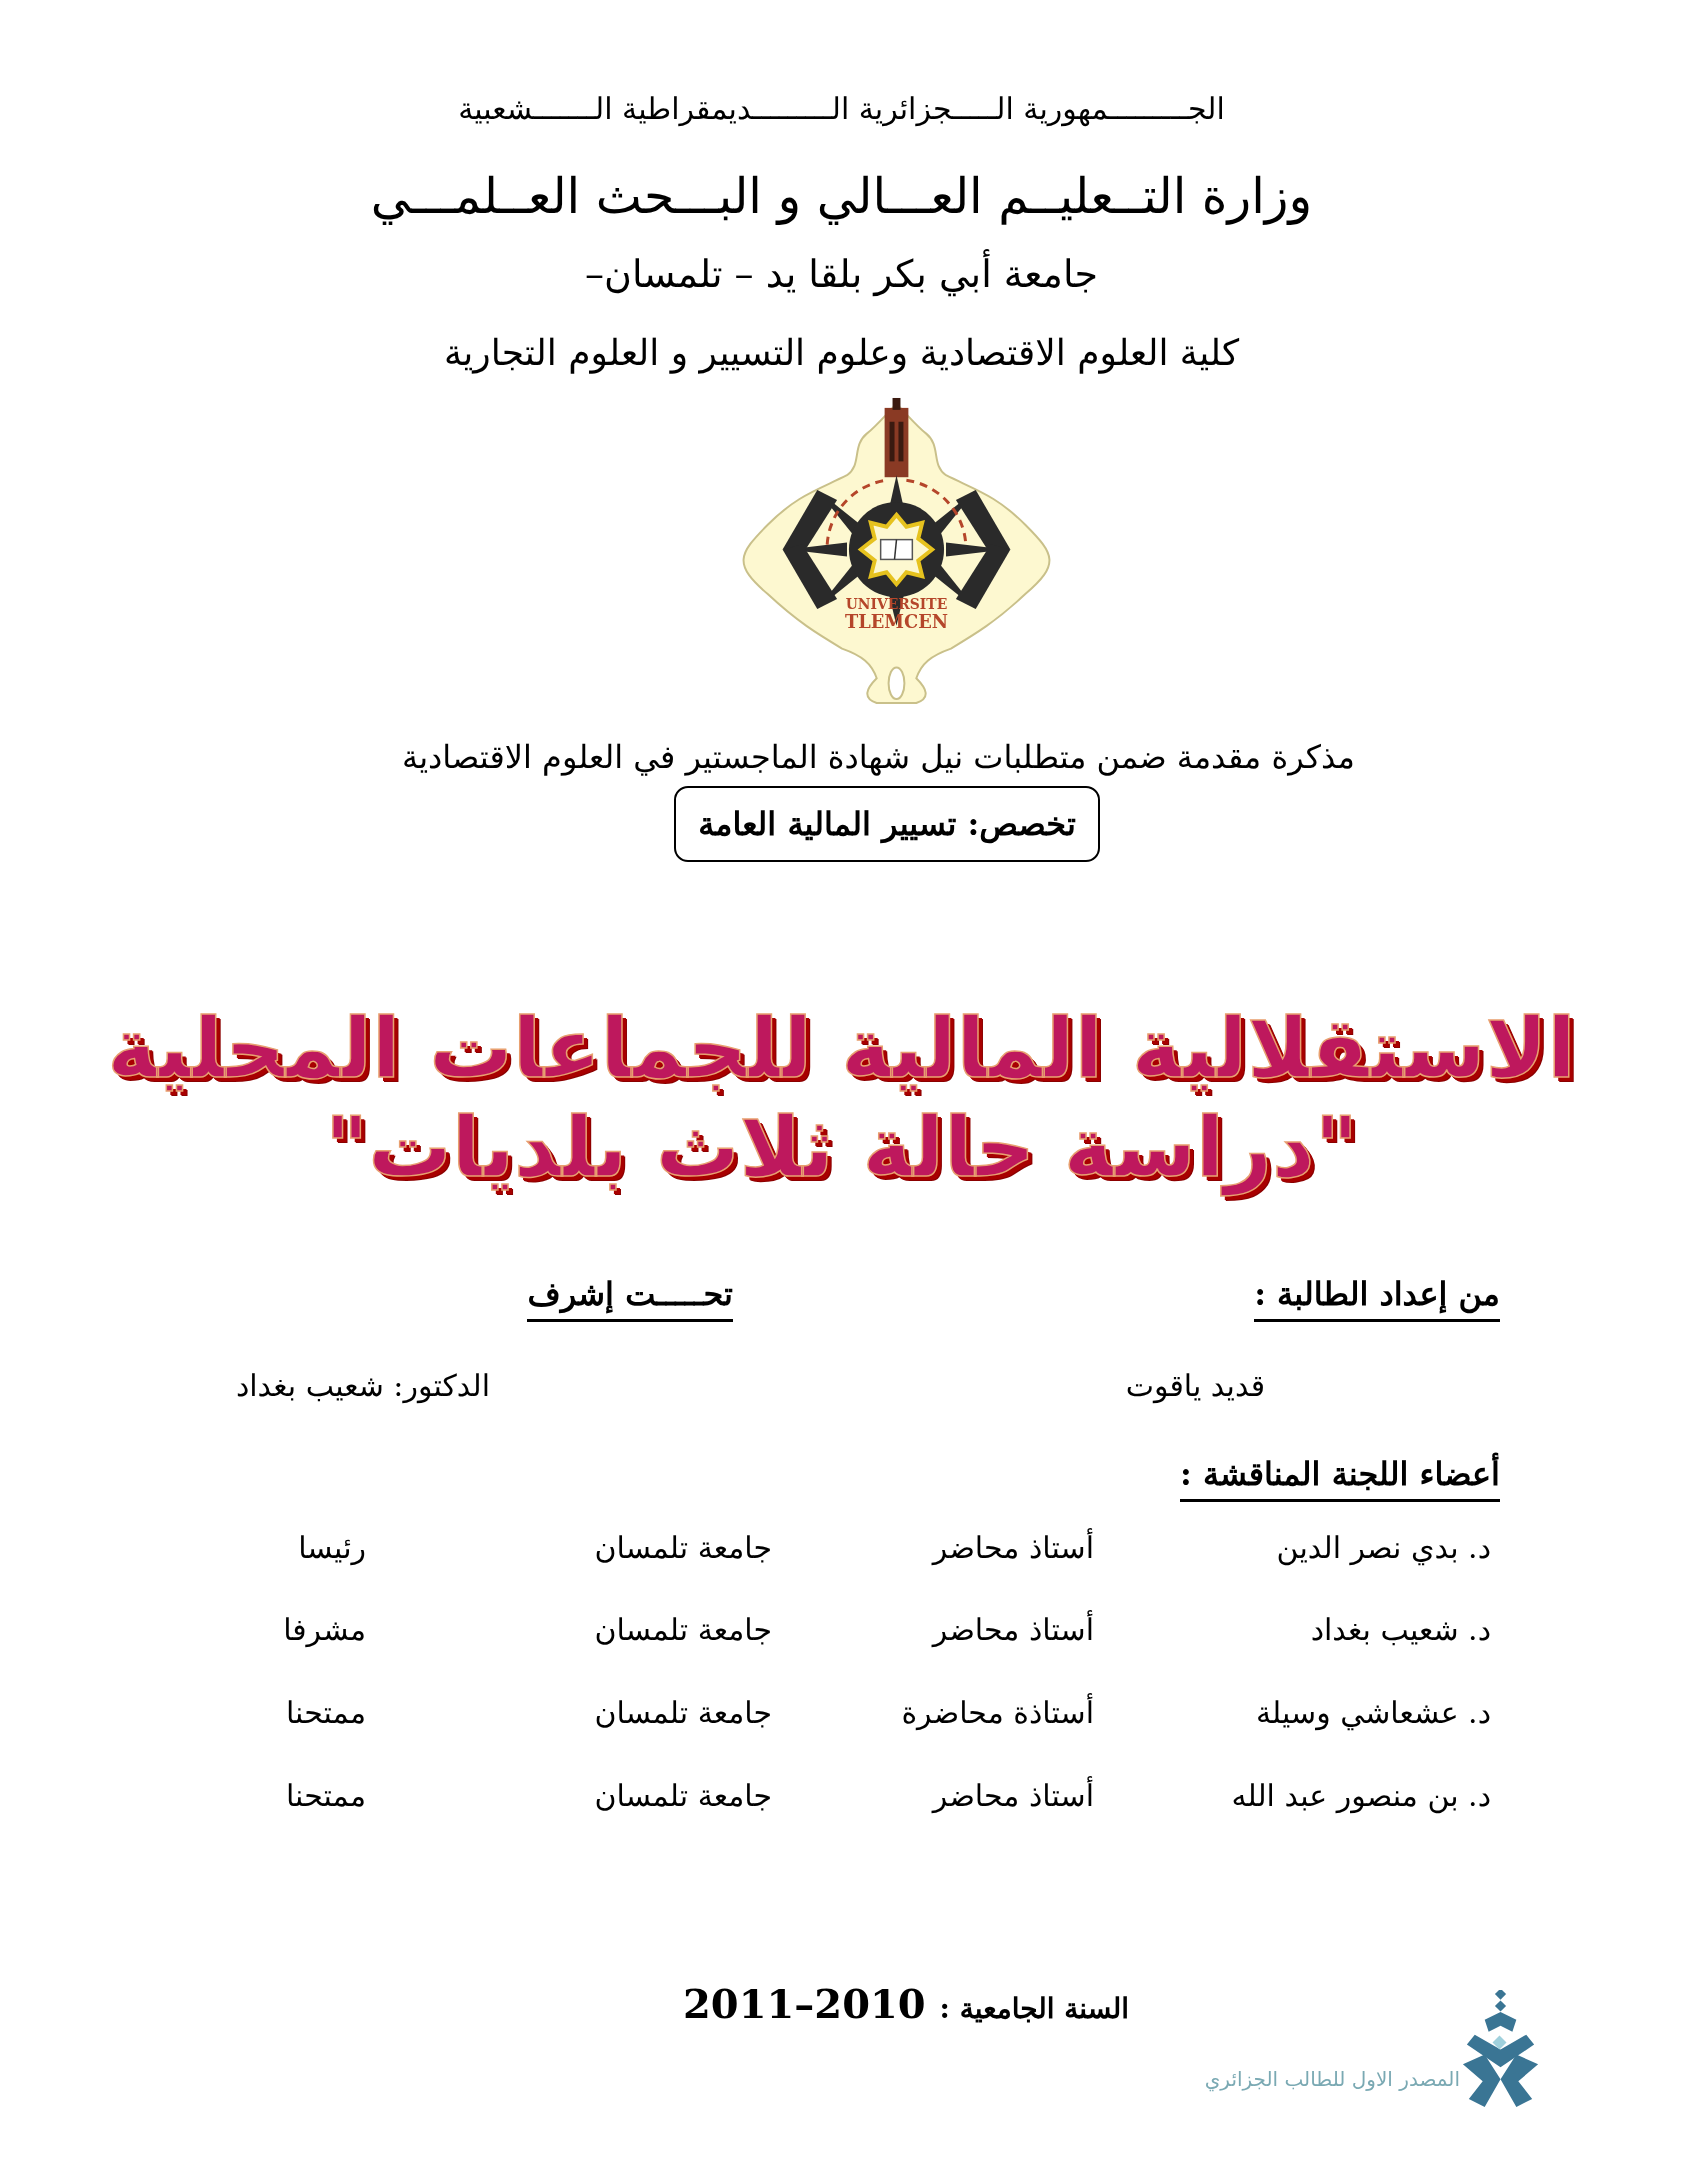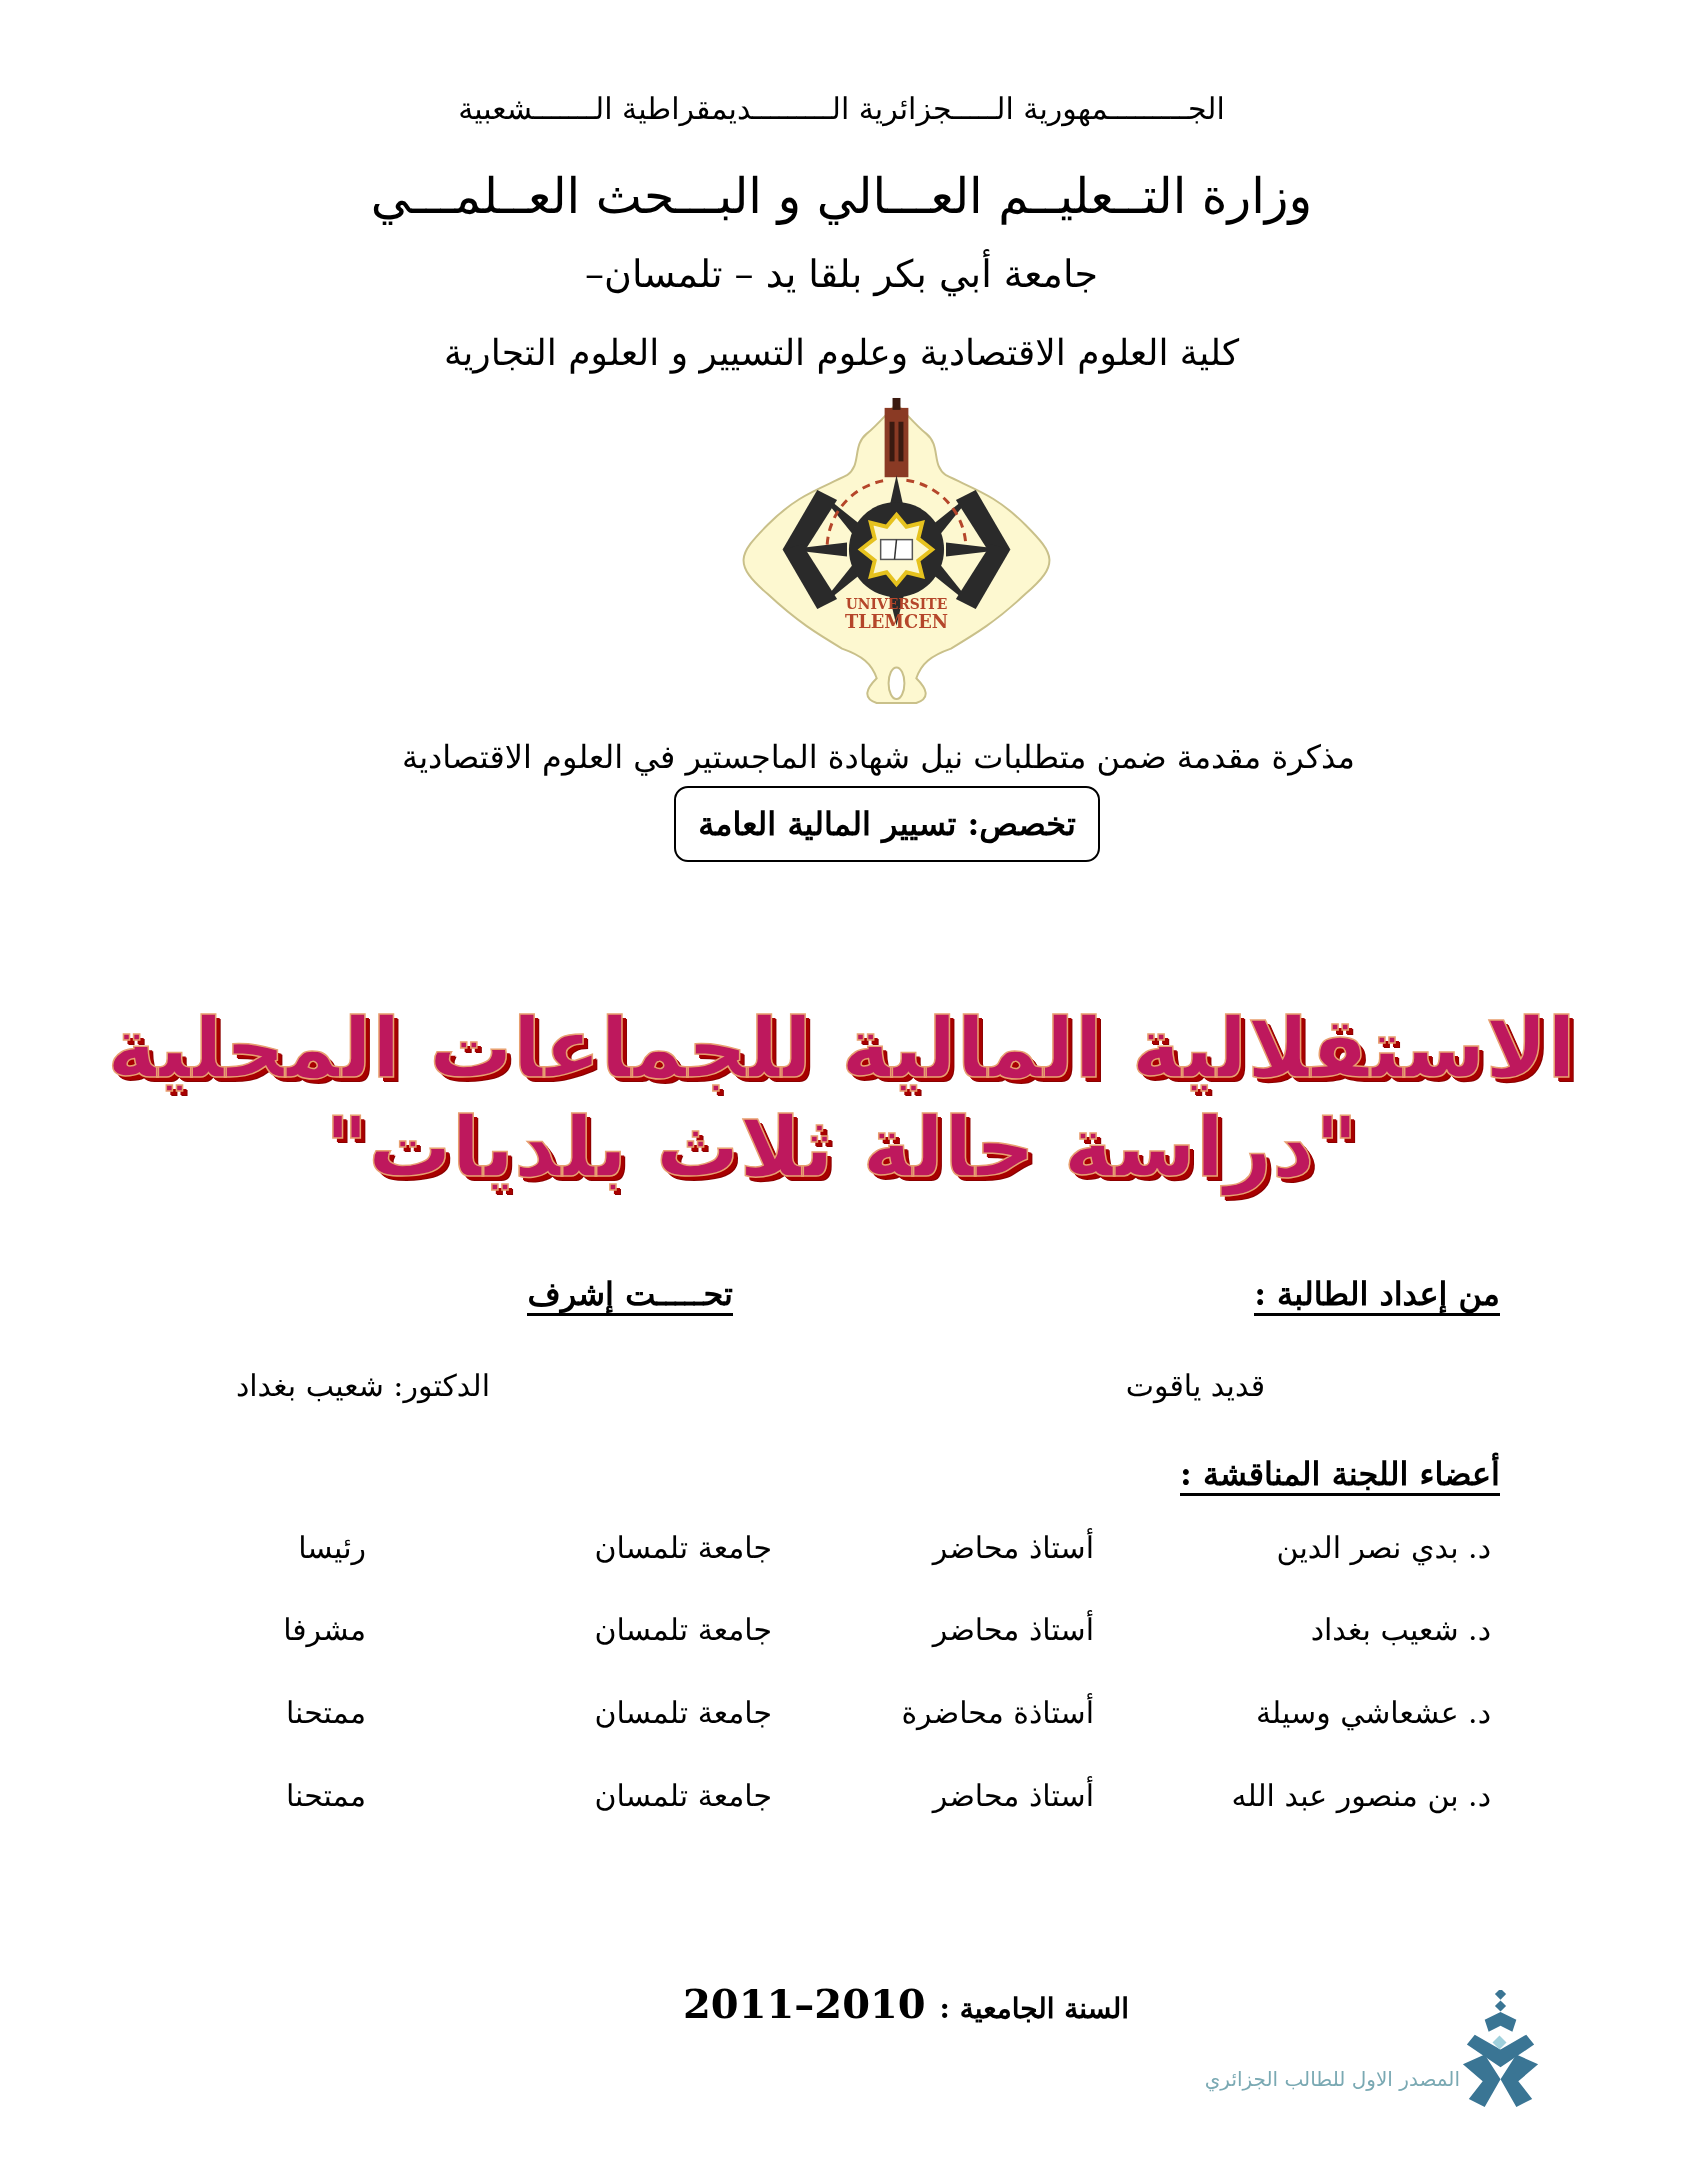--- a/index.html
+++ b/index.html
@@ -16,21 +16,21 @@
     .spec-box { left: 674px; top: 786px; width: 426px; height: 76px; border: 2px solid #000;
                 border-radius: 14px; box-sizing: border-box; display: flex; align-items: center;
                 justify-content: center; font-size: 32px; font-weight: bold; }
     .title { position: absolute; left: 0; width: 1683px; text-align: center; white-space: nowrap;
              font-family: "DejaVu Sans", "Liberation Sans", sans-serif; font-weight: bold;
              color: #be185d; -webkit-text-stroke: 1.5px #e8a070;
              text-shadow: 4px 4px 0 #a80000, 5px 5px 0 #8b0000; }
     .title-1 { top: 1000px; font-size: 83px; letter-spacing: 1px; }
     .title-2 { top: 1099px; font-size: 83px; }
     .lbl { font-size: 32px; font-weight: bold; white-space: nowrap; }
-    .underline { border-bottom: 3px solid #000; }
+    .underline { border-bottom: 3px solid #000; padding-bottom: 6px; }
     .by-student { right: 183px; top: 1275px; }
     .supervised { right: 950px; top: 1275px; }
     .student-name { right: 418px; top: 1368px; font-size: 30px; }
     .supervisor { right: 1193px; top: 1368px; font-size: 30px; }
     .committee-title { right: 183px; top: 1455px; }
     .row { position: absolute; right: 183px; width: 1317px; height: 50px; font-size: 30px; }
     .row span { position: absolute; white-space: nowrap; }
     .c-name { right: 9px; }
     .c-rank { right: 406px; }
     .c-univ { right: 728px; }

